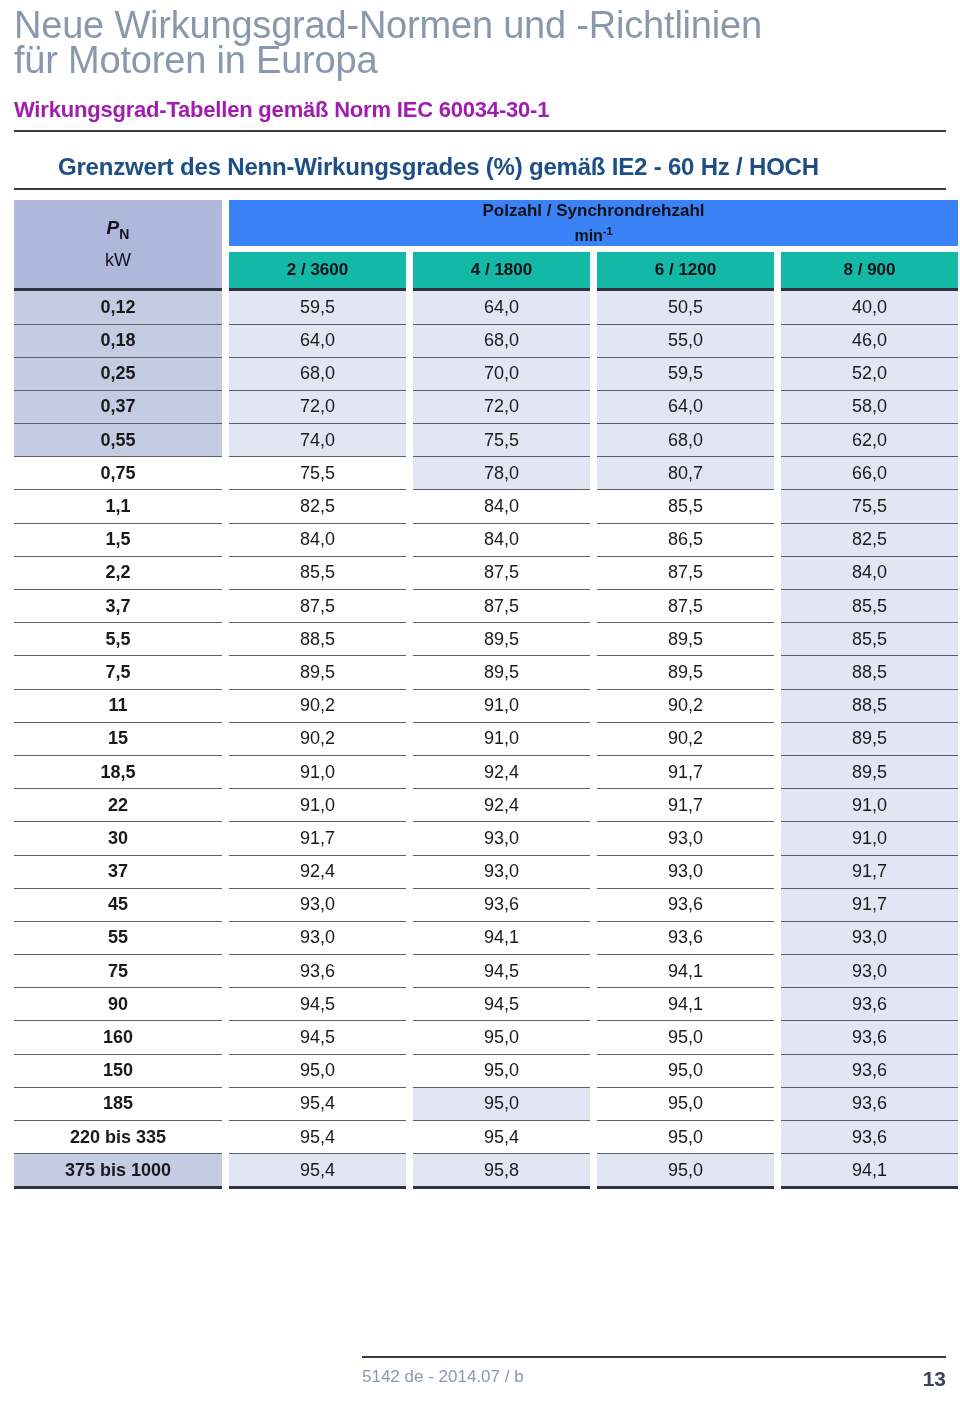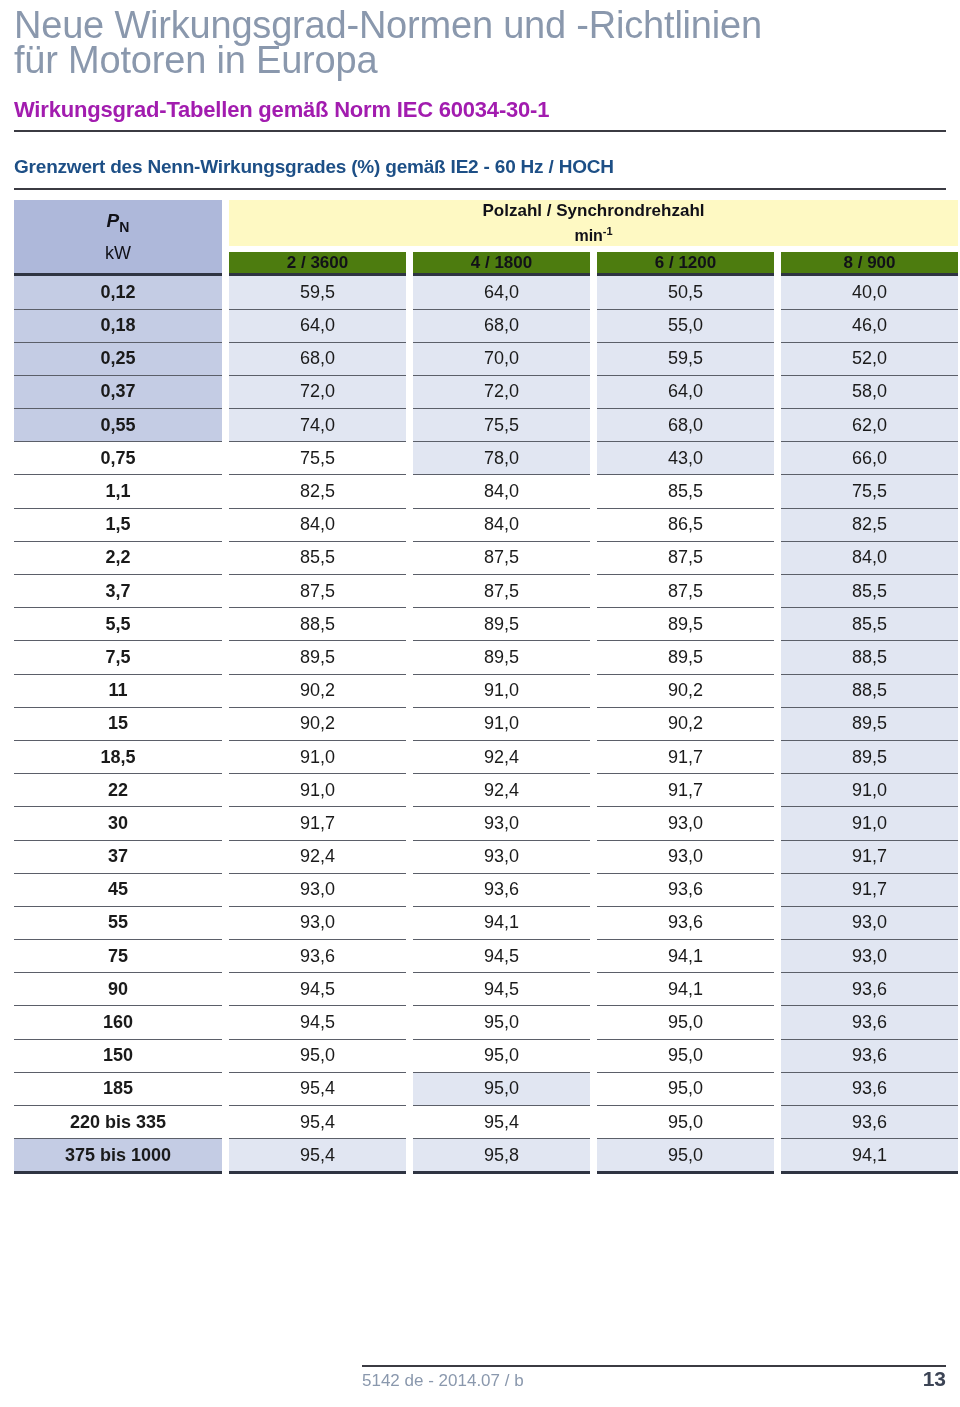--- a/index.html
+++ b/index.html
@@ -42,24 +42,25 @@
     margin-top: 19px;
     letter-spacing: -0.2px;
   }
   .rule-dark {
     border-bottom: 2.5px solid #3b3b42;
     margin-top: 7px;
   }
   .subsection-title {
     color: #1d4f86;
     font-weight: bold;
-    font-size: 19px;
+    font-size: 24px;
     line-height: 25px;
     margin-top: 22px;
     letter-spacing: -0.2px;
+    margin-left: 44px;
   }
   .rule-thin {
     border-bottom: 2px solid #3b3b42;
     margin-top: 9px;
   }
 
   
   .tbl {
     width: 932px;
     border-collapse: separate;
@@ -73,43 +74,43 @@
 
   .tbl th, .tbl td {
     padding: 0;
     margin: 0;
     text-align: center;
     vertical-align: middle;
   }
 
   .hdr-top {
     height: 46px;
-    background: #fef9c3;
+    background: #3b82f6;
     color: #111118;
     font-size: 17px;
     font-weight: bold;
     line-height: 21px;
   }
   .hdr-top .sub { font-size: 16px; }
   .hdr-top sup { font-size: 11px; vertical-align: super; }
 
   .hdr-pn {
     background: #aeb8da;
     color: #111118;
     font-size: 19px;
     font-weight: bold;
     line-height: 25px;
   }
   .hdr-pn .pn-p { font-style: italic; font-weight: bold; }
   .hdr-pn .pn-p sub { font-style: normal; font-size: 14px; }
   .hdr-pn .kw { font-weight: normal; font-size: 18px; }
 
   .hdr-spd {
-    height: 21px;
-    background: #4d7c0f;
+    height: 36px;
+    background: #14b8a6;
     color: #111118;
     font-size: 17px;
     font-weight: bold;
   }
 
   .gap-row td { height: 6px; background: #ffffff; padding: 0; }
 
   .hdr-rule td, .hdr-rule th {
     height: 3px;
     background: #2f3442;
@@ -145,22 +146,23 @@
     right: 14px;
     bottom: 16px;
   }
   .footer-rule {
     border-bottom: 2px solid #3b3b42;
     margin-left: 348px;
   }
   .footer-inner {
     display: flex;
     justify-content: space-between;
-    align-items: flex-end;
+    align-items: flex-start;
     margin-left: 348px;
+    padding-top: 9px;
   }
   .footer-code {
     color: #8a98ad;
     font-size: 17px;
   }
   .footer-page {
     color: #3c4455;
     font-size: 21px;
     font-weight: bold;
   }
@@ -253,21 +255,21 @@
           <td class="pn sh-dark">0,55</td>
           <td class="sh-light">74,0</td>
           <td class="sh-light">75,5</td>
           <td class="sh-light">68,0</td>
           <td class="sh-light">62,0</td>
         </tr>
         <tr class="data-row">
           <td class="pn sh-none">0,75</td>
           <td class="sh-none">75,5</td>
           <td class="sh-light">78,0</td>
-          <td class="sh-light">43,0</td>
+          <td class="sh-light">80,7</td>
           <td class="sh-light">66,0</td>
         </tr>
         <tr class="data-row">
           <td class="pn sh-none">1,1</td>
           <td class="sh-none">82,5</td>
           <td class="sh-none">84,0</td>
           <td class="sh-none">85,5</td>
           <td class="sh-light">75,5</td>
         </tr>
         <tr class="data-row">

